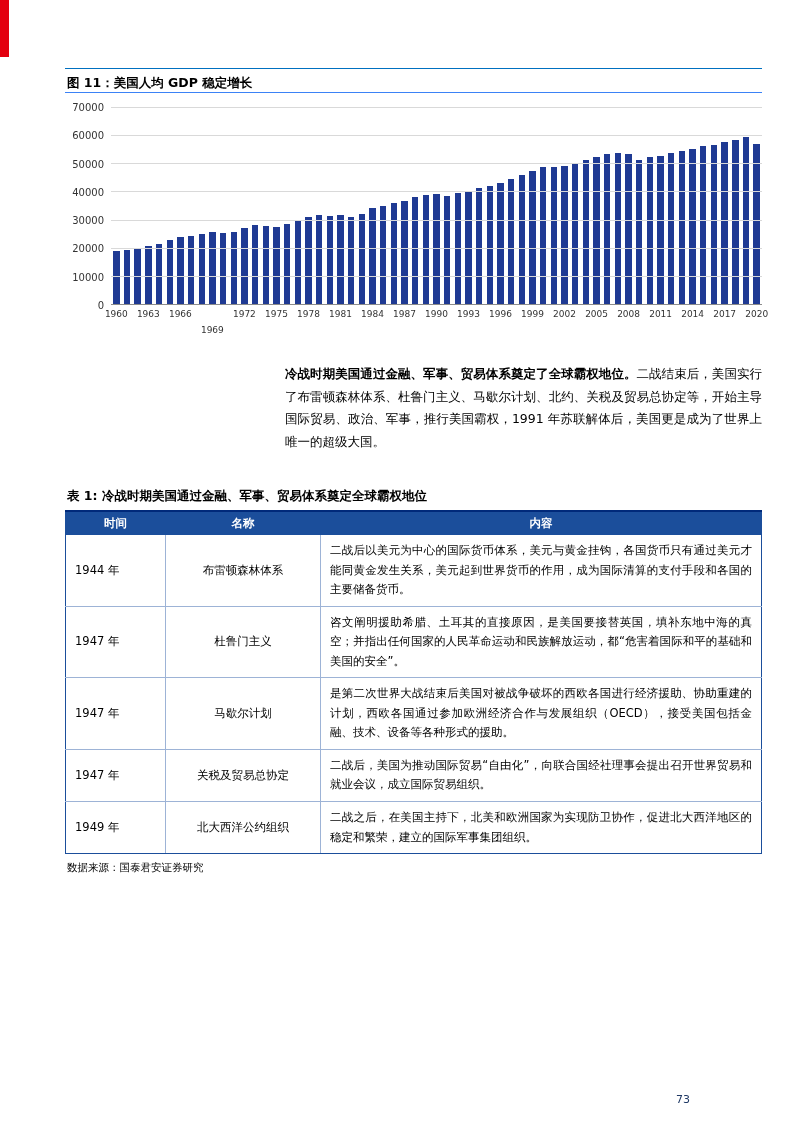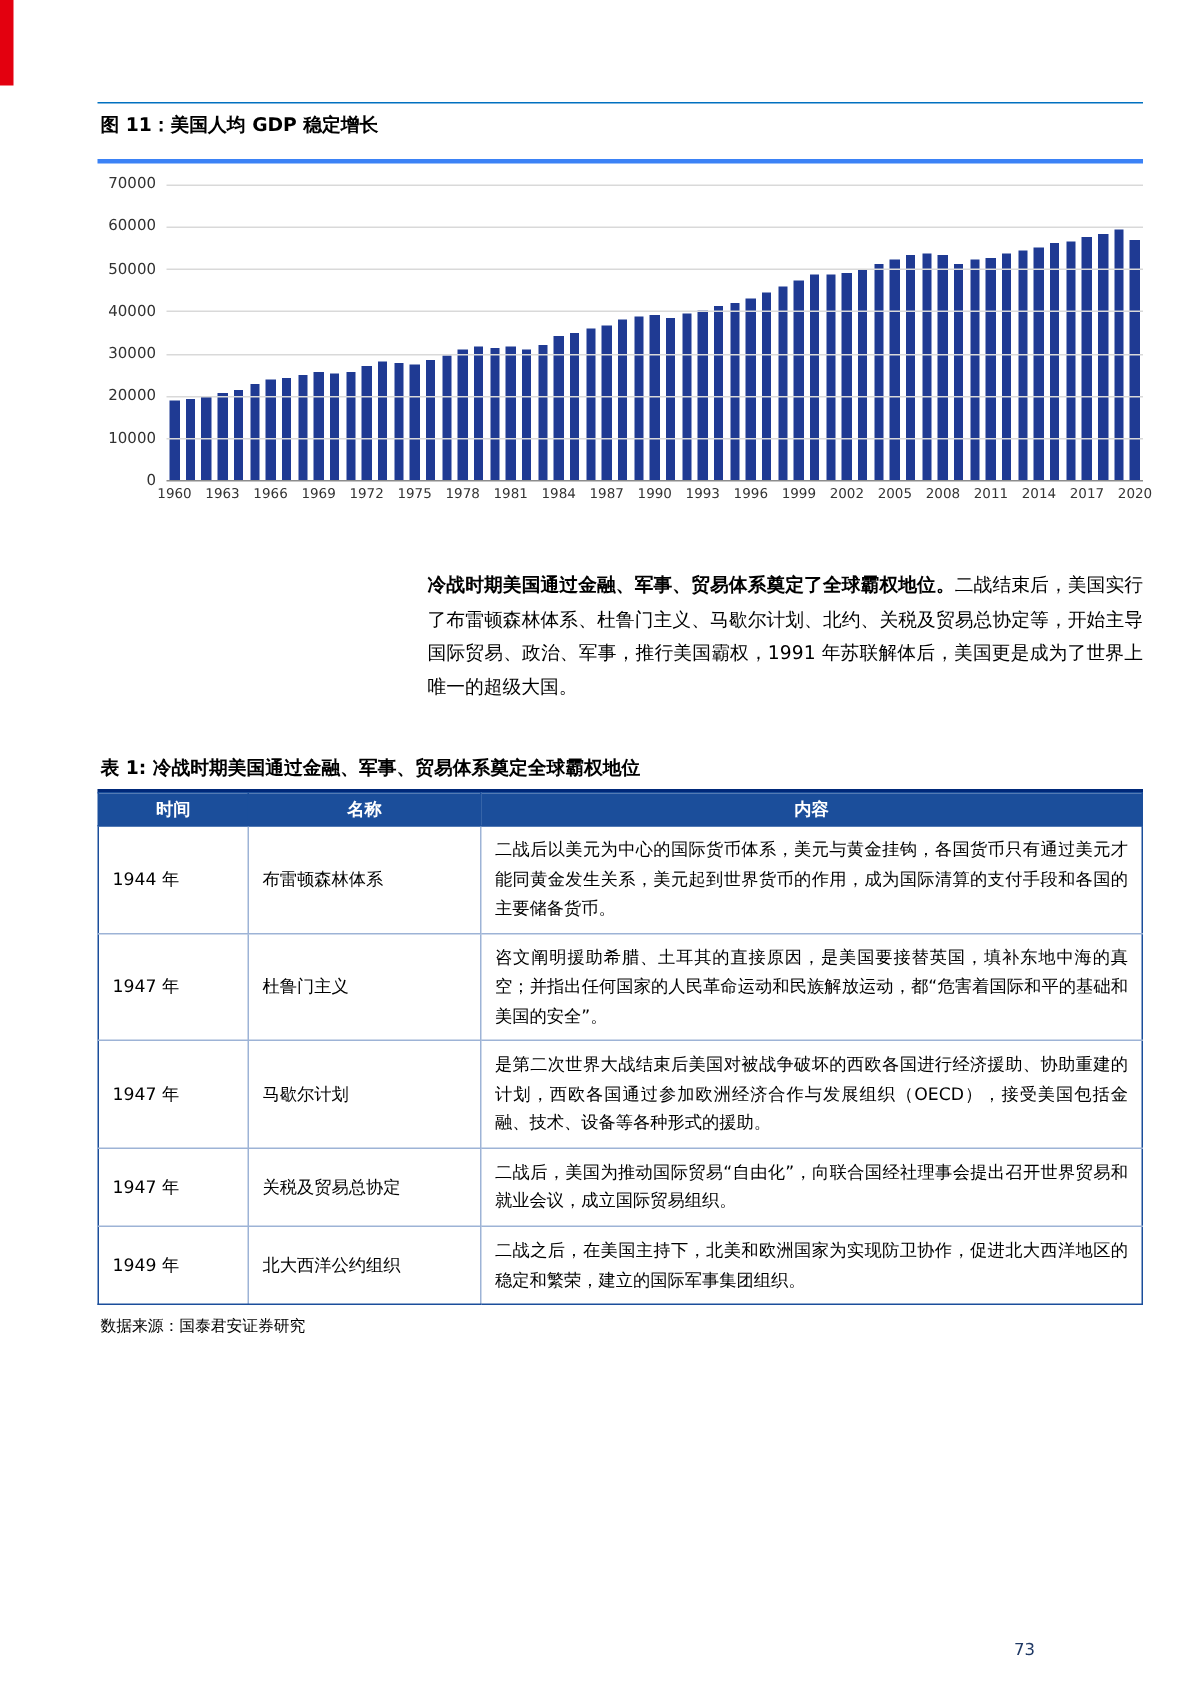--- a/index.html
+++ b/index.html
@@ -7,23 +7,23 @@
   body { font-family:"DejaVu Sans","Liberation Sans",sans-serif; color:#000; }
   .page { position:relative; width:793px; height:1122px; background:#fff; margin:0 auto; overflow:hidden; }
 
   .corner-mark { position:absolute; left:0; top:0; width:9px; height:57px; background:#e3000f; }
 
   .content { position:absolute; left:65px; right:31px; top:68px; }
 
   
   .figure-title {
     border-top:1px solid #0070c0;
-    border-bottom:3px solid #3b82f6;
+    border-bottom:1px solid #3b82f6;
     font-weight:bold; font-size:12.5px;
-    padding:6px 2px 14px 2px;
+    padding:6px 2px 0 2px;
   }
 
   
   .chart { margin-top:14px; }
   .legend { text-align:center; font-size:10.5px; margin:12px 0 16px 0; }
   .legend-swatch { display:inline-block; width:9px; height:9px; margin-right:6px; vertical-align:-1px; }
   .chart-body { display:flex; height:198px; }
   .yaxis { width:46px; position:relative; }
   .ytick { position:absolute; right:7px; transform:translateY(-50%); font-size:10px; color:#333; }
   .plot { flex:1; position:relative; border-bottom:1px solid #8c8c8c; }
@@ -61,21 +61,21 @@
   table.hist { width:100%; border-collapse:collapse; font-size:11.5px; }
   table.hist th {
     background:#1b4e9b; color:#fff; font-weight:bold;
     padding:3px 4px; border:1px solid #1b4e9b; font-size:11.5px;
   }
   table.hist td {
     border:1px solid #9db3d6;
     padding:6px 9px; line-height:1.7; vertical-align:middle;
   }
   table.hist td.c-time  { width:100px; text-align:left; }
-  table.hist td.c-name  { width:155px; }
+  table.hist td.c-name  { width:155px; text-align:center; }
   table.hist td.c-content { text-align:justify; }
   table.hist tr:last-child td { border-bottom:1.5px solid #1b4e9b; }
   table.hist td:first-child, table.hist th:first-child { border-left-color:#1b4e9b;margin-top:20px; }
   table.hist td:last-child,  table.hist th:last-child  { border-right-color:#1b4e9b; }
 
   .table-source { margin-top:7px; font-size:10.5px; padding-left:2px; }
 
   .page-number { position:absolute; right:103px; bottom:16px; font-size:11px; color:#1f3864; }
 </style>
 </head>
@@ -296,21 +296,21 @@
               <div class="gridline" style="top: 14.2857%;"></div>
               <div class="gridline" style="top: 0%;"></div>
             </div>
         </div>
         <div class="xaxis-row">
           <div class="xaxis-spacer"></div>
           <div class="xaxis" id="chart-xaxis">
               <div class="xtick" style="left: 0.819672%;">1960</div>
               <div class="xtick" style="left: 5.7377%;">1963</div>
               <div class="xtick" style="left: 10.6557%;">1966</div>
-              <div class="xtick" style="left: 15.5738%;">1969</div>
+              <div class="xtick" style="left: 15.5738%; margin-top: 16px;">1969</div>
               <div class="xtick" style="left: 20.4918%;">1972</div>
               <div class="xtick" style="left: 25.4098%;">1975</div>
               <div class="xtick" style="left: 30.3279%;">1978</div>
               <div class="xtick" style="left: 35.2459%;">1981</div>
               <div class="xtick" style="left: 40.1639%;">1984</div>
               <div class="xtick" style="left: 45.082%;">1987</div>
               <div class="xtick" style="left: 50%;">1990</div>
               <div class="xtick" style="left: 54.918%;">1993</div>
               <div class="xtick" style="left: 59.8361%;">1996</div>
               <div class="xtick" style="left: 64.7541%;">1999</div>

